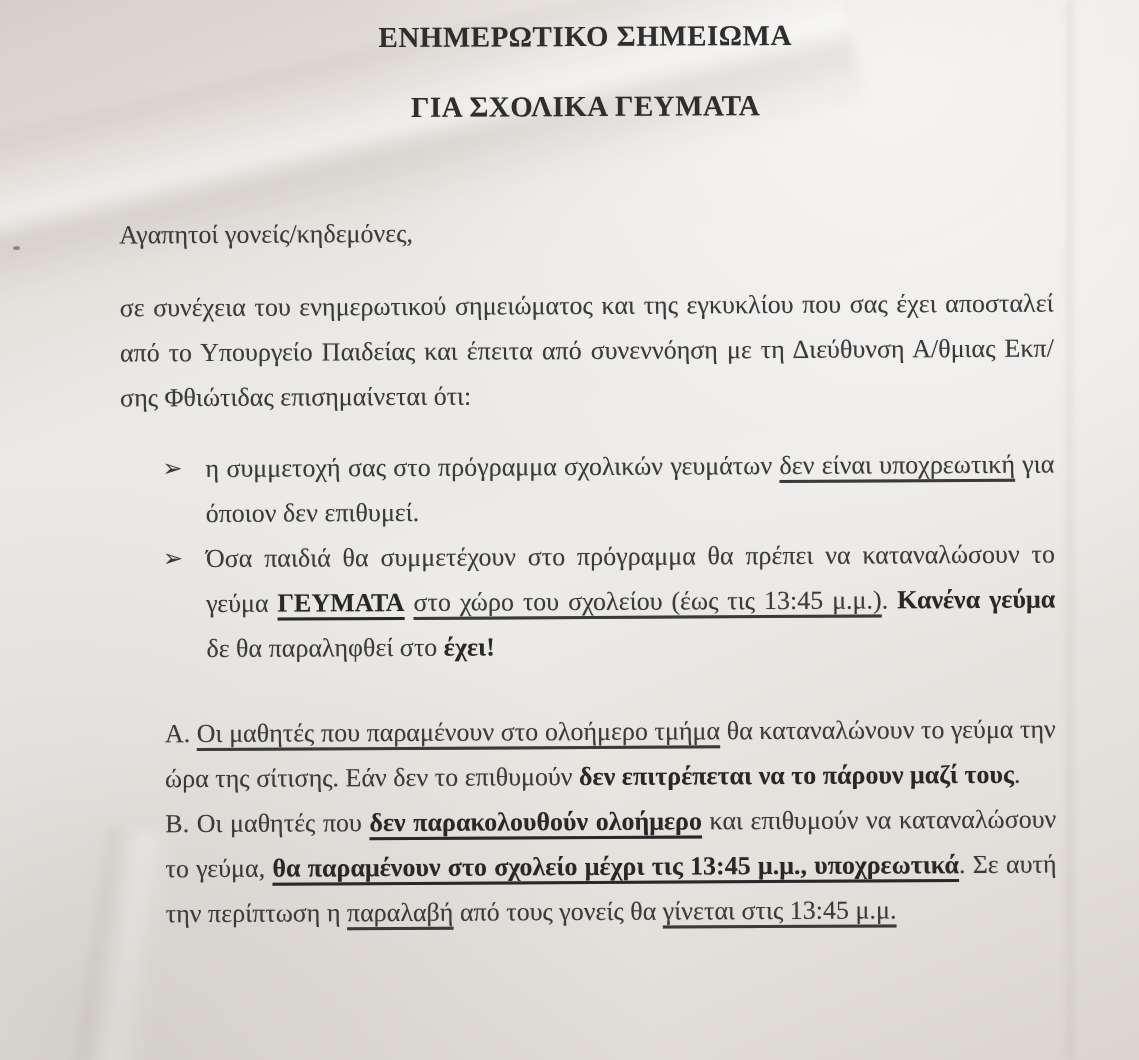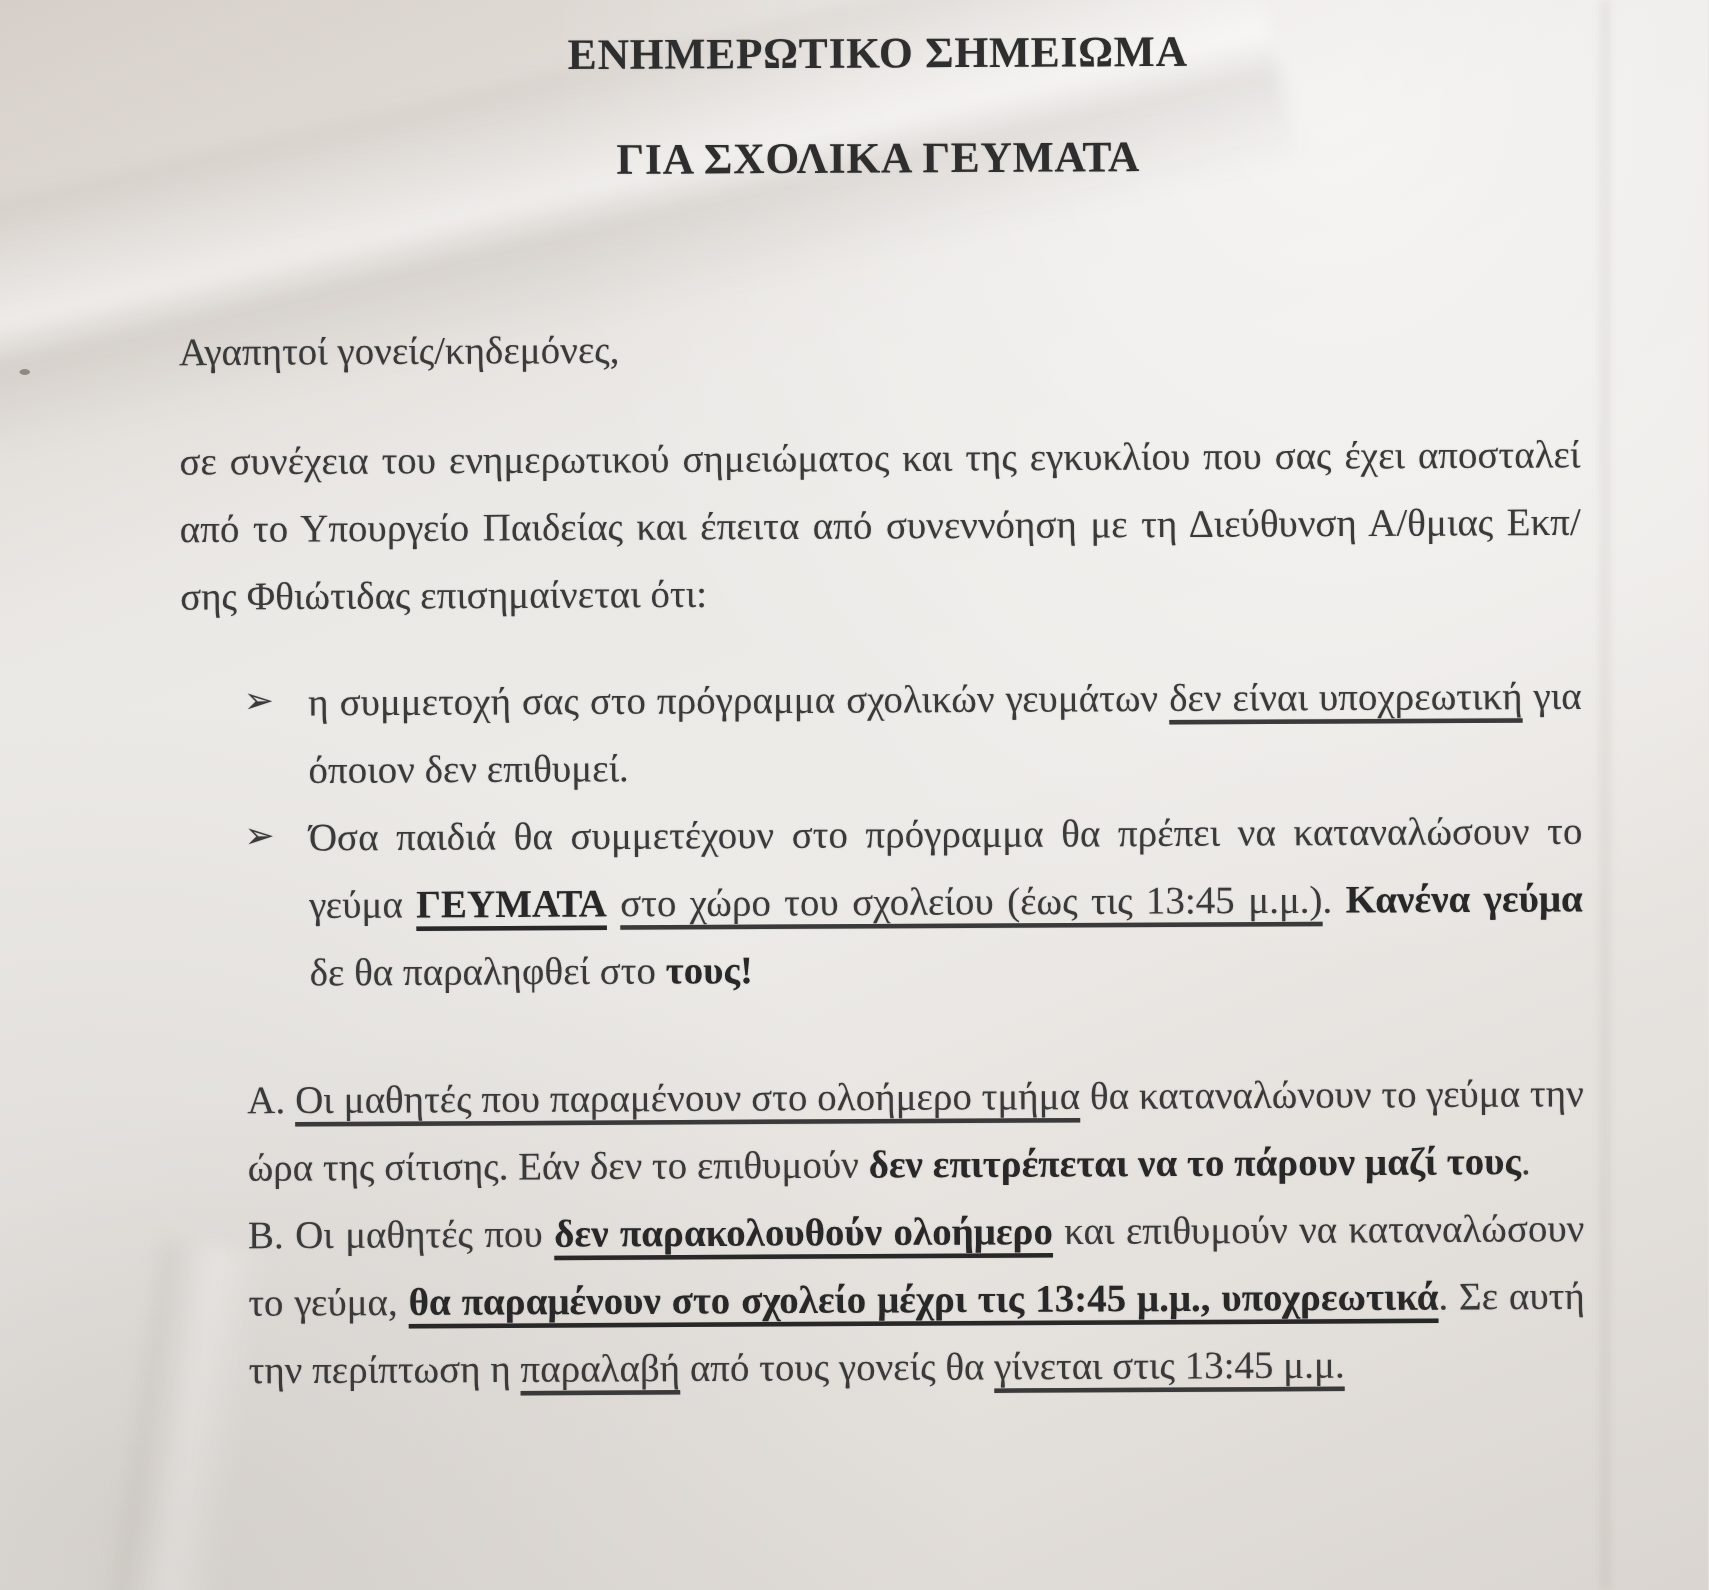--- a/index.html
+++ b/index.html
@@ -130,21 +130,21 @@
 
     <p class="intro">σε συνέχεια του ενημερωτικού σημειώματος και της εγκυκλίου που σας έχει αποσταλεί από το Υπουργείο Παιδείας και έπειτα από συνεννόηση με τη Διεύθυνση Α/θμιας Εκπ/σης Φθιώτιδας επισημαίνεται ότι:</p>
 
     <ul class="bullets">
       <li>
         <span class="arrow">➢</span>
         <span>η συμμετοχή σας στο πρόγραμμα σχολικών γευμάτων </span><span class="u">δεν είναι υποχρεωτική</span><span> για όποιον δεν επιθυμεί.</span>
       </li>
       <li>
         <span class="arrow">➢</span>
-        <span>Όσα παιδιά θα συμμετέχουν στο πρόγραμμα θα πρέπει να καταναλώσουν το γεύμα </span><span class="b u">ΓΕΥΜΑΤΑ</span><span> </span><span class="u">στο χώρο του σχολείου (έως τις 13:45 μ.μ.)</span><span>. </span><span class="b">Κανένα γεύμα</span><span> δε θα παραληφθεί στο </span><span class="b">τους!</span>
+        <span>Όσα παιδιά θα συμμετέχουν στο πρόγραμμα θα πρέπει να καταναλώσουν το γεύμα </span><span class="b u">ΓΕΥΜΑΤΑ</span><span> </span><span class="u">στο χώρο του σχολείου (έως τις 13:45 μ.μ.)</span><span>. </span><span class="b">Κανένα γεύμα</span><span> δε θα παραληφθεί στο </span><span class="b">έχει!</span>
       </li>
     </ul>
 
     <div class="ab-block">
       <p><span>Α. </span><span class="u">Οι μαθητές που παραμένουν στο ολοήμερο τμήμα</span><span> θα καταναλώνουν το γεύμα την ώρα της σίτισης. Εάν δεν το επιθυμούν </span><span class="b">δεν επιτρέπεται να το πάρουν μαζί τους</span><span>.</span></p>
       <p><span>Β. Οι μαθητές που </span><span class="b u">δεν παρακολουθούν ολοήμερο</span><span> και επιθυμούν να καταναλώσουν το γεύμα, </span><span class="b u">θα παραμένουν στο σχολείο μέχρι τις 13:45 μ.μ., υποχρεωτικά</span><span>. Σε αυτή την περίπτωση η </span><span class="u">παραλαβή</span><span> από τους γονείς θα </span><span class="u">γίνεται στις 13:45 μ.μ.</span></p>
     </div>
 
   </div>
 </div>

